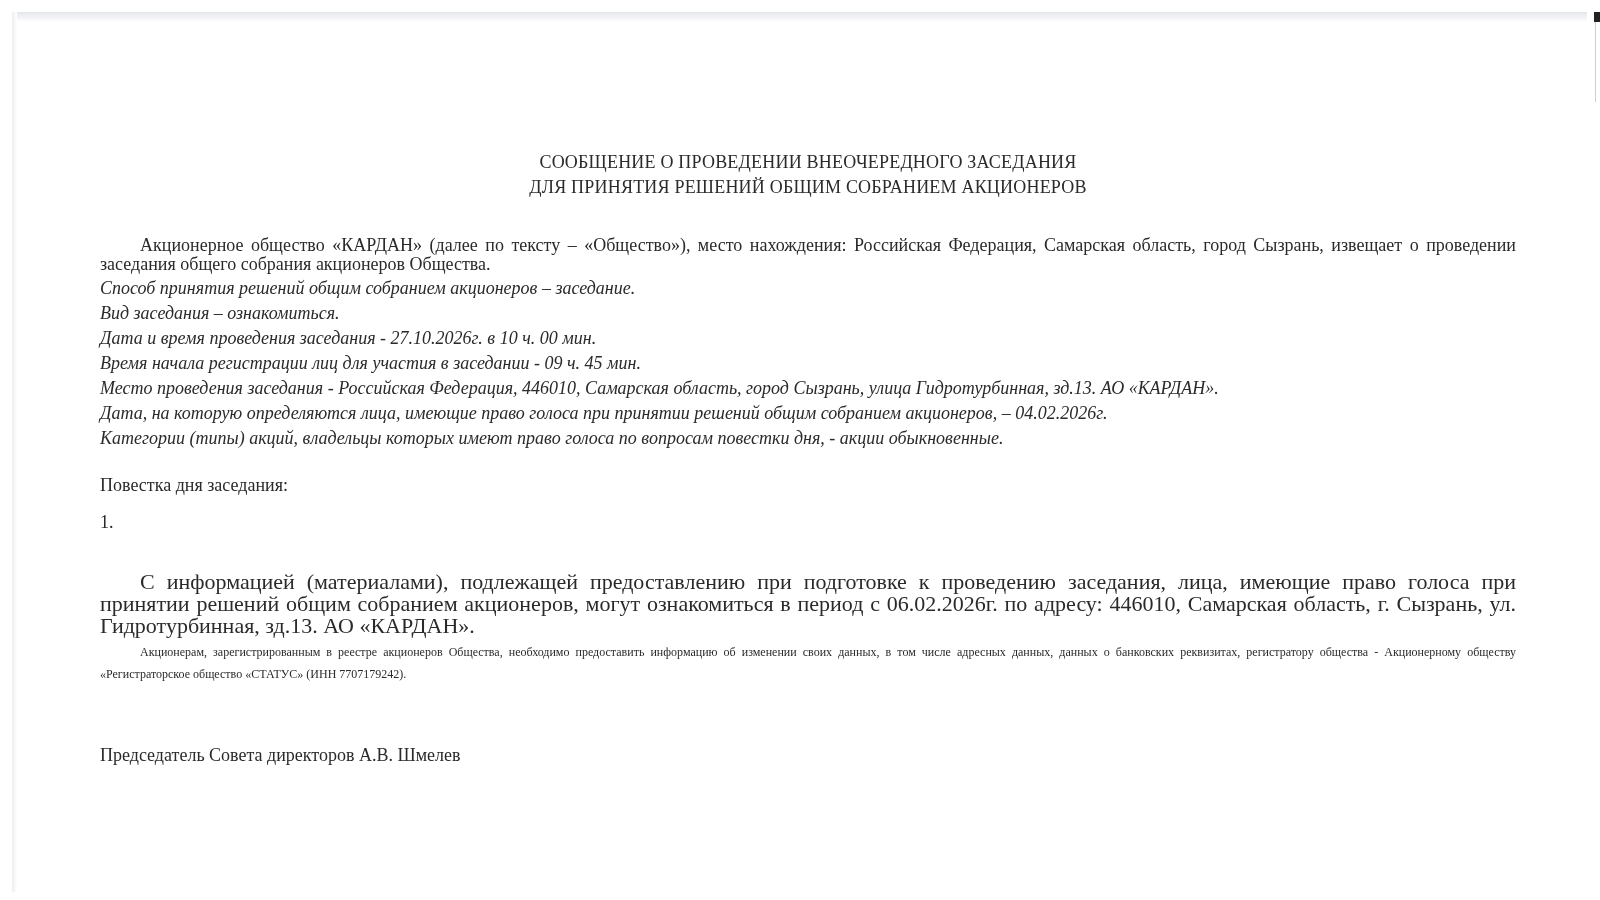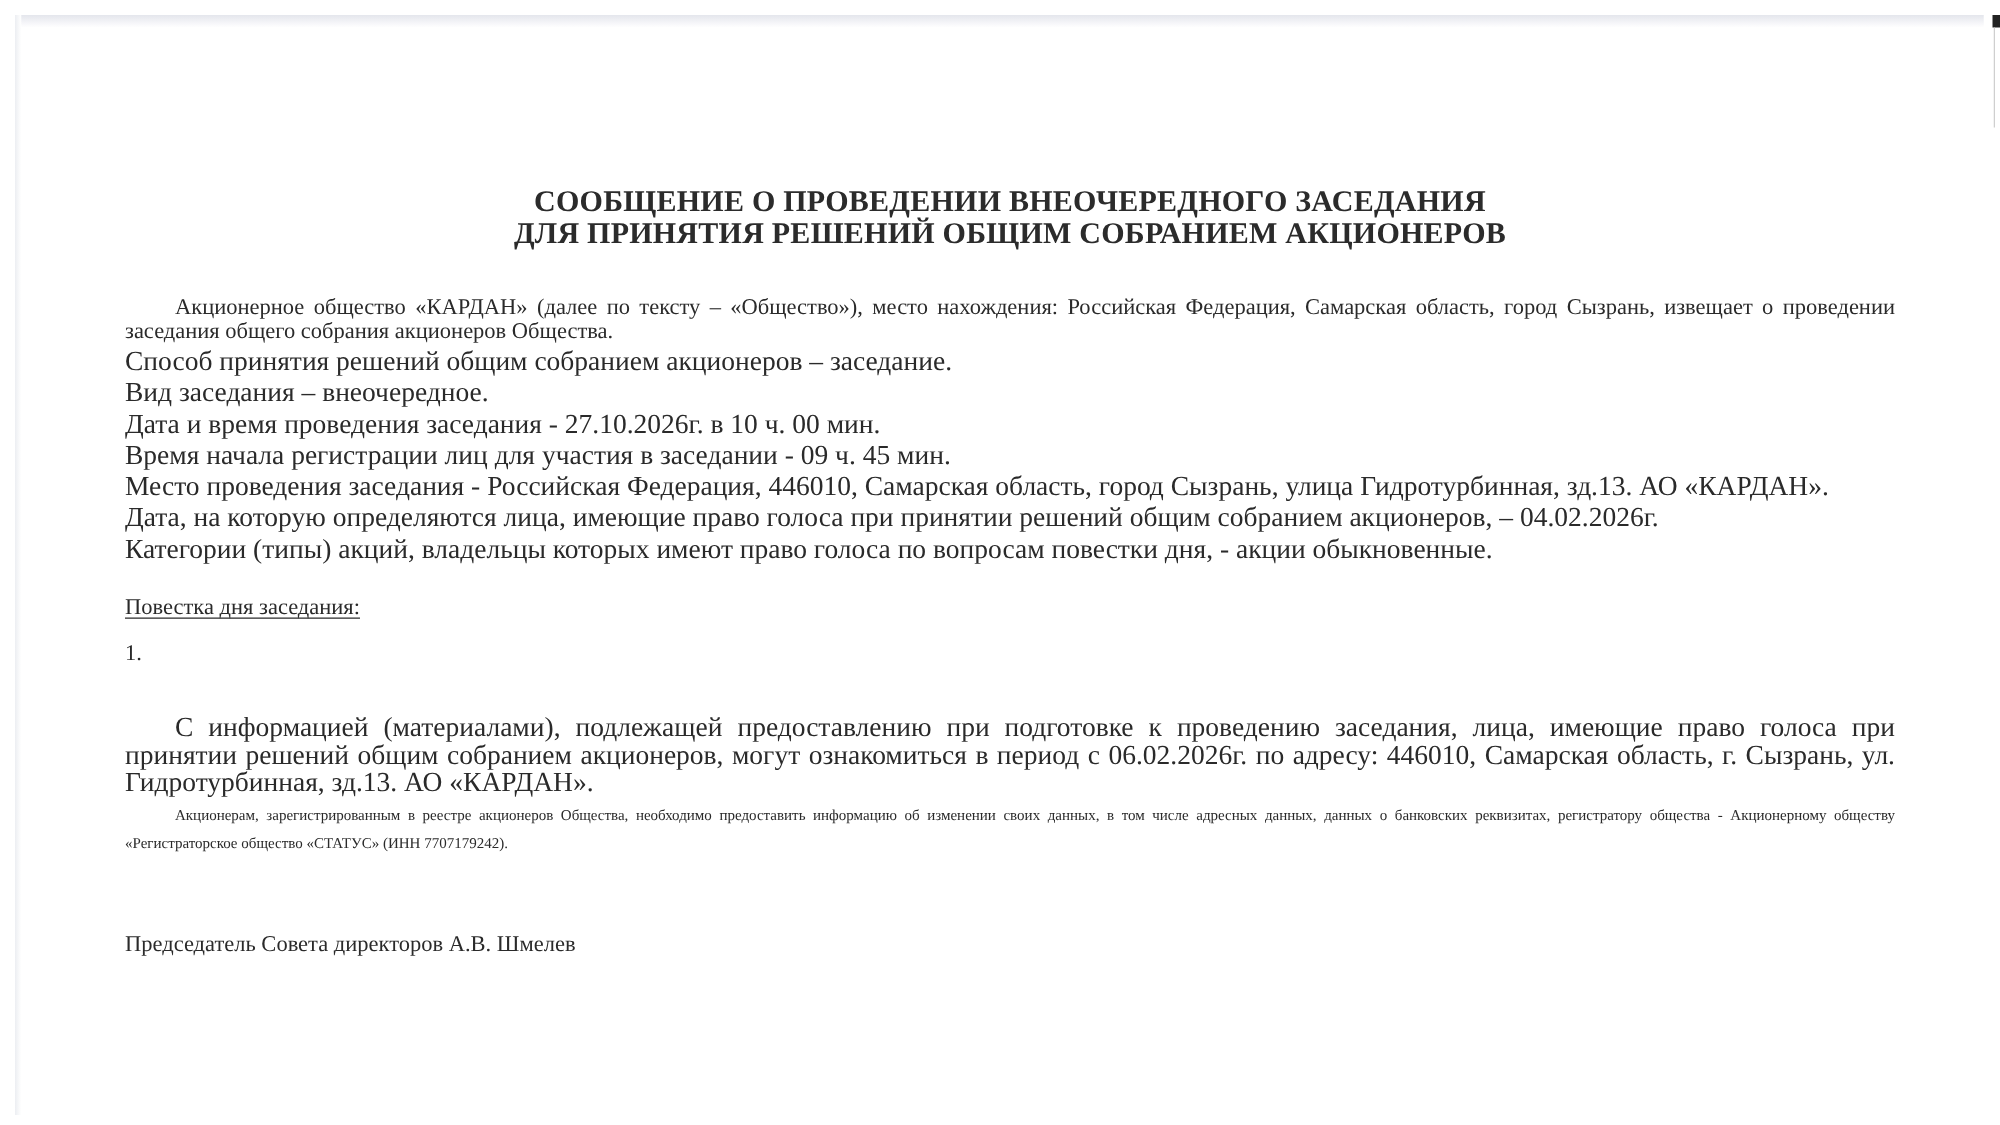--- a/index.html
+++ b/index.html
@@ -21,33 +21,33 @@
     .scan-mark {
       position: absolute; left: 1594px; top: 12px; width: 6px; height: 10px; background: #222;
     }
     .scan-right {
       position: absolute; left: 1595px; top: 22px; width: 1px; height: 80px; background: #cfcfcf;
     }
     .page {
       position: absolute; left: 100px; top: 150px; width: 1416px;
     }
     .title {
-      text-align: center; font-weight: bold; font-size: 24px; line-height: 25px;
+      text-align: center; font-weight: normal; font-size: 18px; line-height: 25px;
       letter-spacing: 0.2px; color: #2b2b2b;
     }
     .title .line { display: block; }
     .intro {
       margin-top: 12px; font-size: 18px; line-height: 19px; text-align: justify;
     }
     .indent { text-indent: 40px; margin-top: 36px; }
-    .line-block { font-size: 22px; line-height: 25px; }
+    .line-block { font-size: 18px; line-height: 25px; font-style: italic; }
     .meta-lines { margin-top: 2px; }
     .agenda-heading {
       margin-top: 22px; font-size: 18px; line-height: 25px;
-      text-decoration: underline; text-underline-offset: 3px;
+      text-underline-offset: 3px;
     }
     .agenda-list { margin-top: 12px; font-size: 18px; line-height: 25px; }
     .agenda-item { display: flex; }
     .agenda-num { width: 36px; }
     .materials {
       font-size: 22px; line-height: 22px; text-align: justify;
     }
     .notice {
       margin-top: 4px; font-size: 12px; line-height: 22px; text-align: justify;
     }
@@ -66,21 +66,21 @@
 <div class="page">
   <div class="title">
     <span class="line">СООБЩЕНИЕ О ПРОВЕДЕНИИ ВНЕОЧЕРЕДНОГО ЗАСЕДАНИЯ</span>
     <span class="line">ДЛЯ ПРИНЯТИЯ РЕШЕНИЙ ОБЩИМ СОБРАНИЕМ АКЦИОНЕРОВ</span>
   </div>
 
   <p class="intro indent" style="margin-bottom:0">Акционерное общество «КАРДАН» (далее по тексту – «Общество»), место нахождения: Российская Федерация, Самарская область, город Сызрань, извещает о проведении заседания общего собрания акционеров Общества.</p>
 
   <div class="meta-lines">
     <div class="line-block">Способ принятия решений общим собранием акционеров – заседание.</div>
-    <div class="line-block">Вид заседания – внеочередное.</div>
+    <div class="line-block">Вид заседания – ознакомиться.</div>
     <div class="line-block">Дата и время проведения заседания - 27.10.2026г. в 10 ч. 00 мин.</div>
     <div class="line-block">Время начала регистрации лиц для участия в заседании - 09 ч. 45 мин.</div>
     <div class="line-block">Место проведения заседания - Российская Федерация, 446010, Самарская область, город Сызрань, улица Гидротурбинная, зд.13. АО «КАРДАН».</div>
     <div class="line-block">Дата, на которую определяются лица, имеющие право голоса при принятии решений общим собранием акционеров, – 04.02.2026г.</div>
     <div class="line-block">Категории (типы) акций, владельцы которых имеют право голоса по вопросам повестки дня, - акции обыкновенные.</div>
   </div>
 
   <div class="agenda-heading">Повестка дня заседания:</div>
   <div class="agenda-list">
     <div class="agenda-item">

